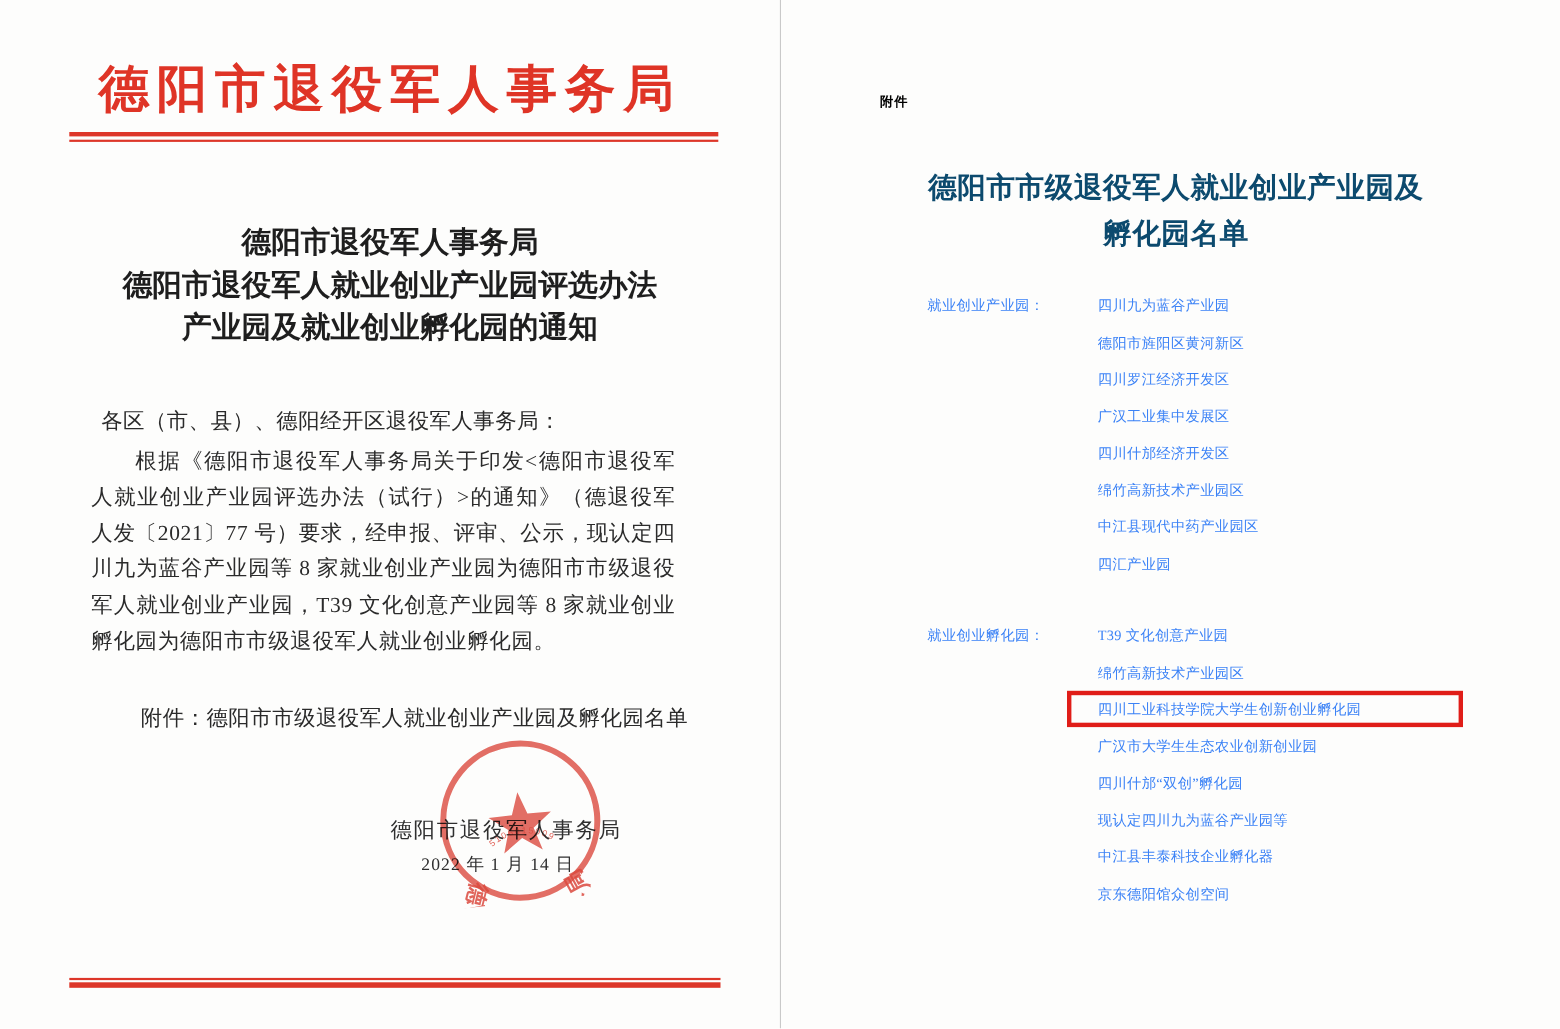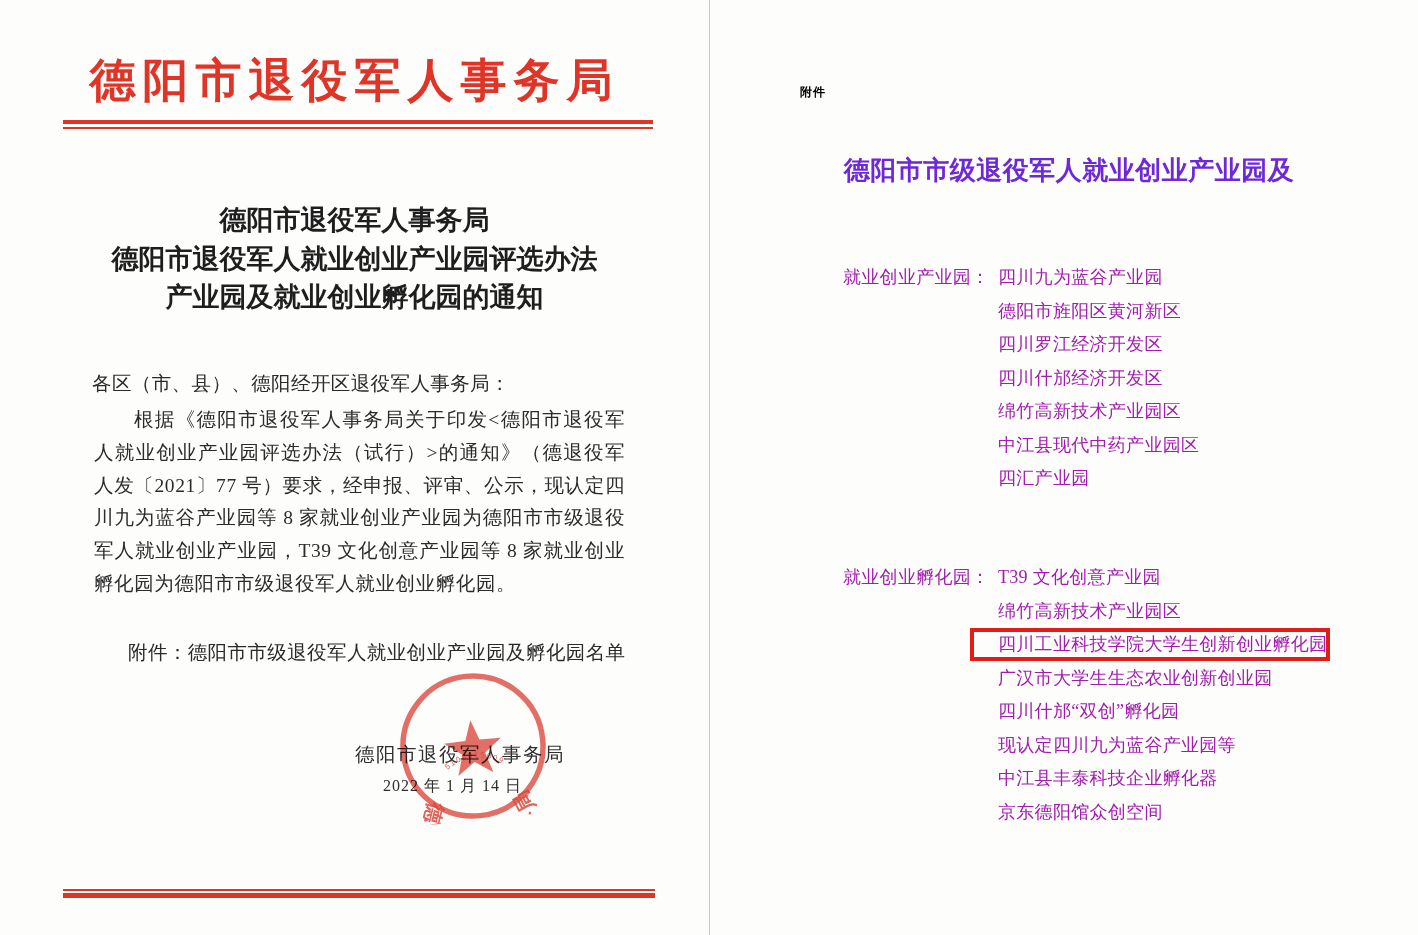--- a/index.html
+++ b/index.html
@@ -24,21 +24,21 @@
   .rule-top .bar-a{height:4px;background:#dd3629;}
   .rule-top .gap{height:3px;}
   .rule-top .bar-b{height:2px;background:#dd3629;}
 
   .doc-title{left:0;top:201px;width:709px;text-align:center;
     font-size:27px;font-weight:bold;color:#1e1e1e;line-height:38.5px;}
 
   .salutation{left:92px;top:371px;font-size:19.5px;line-height:25px;letter-spacing:0.4px;}
 
   .body-par{
-    left:94px;top:404px;width:531px;
+    left:83px;top:404px;width:531px;
     font-size:19.5px;line-height:32.8px;letter-spacing:0.6px;
     text-align:justify;text-indent:40px;color:#2b2b2b;
   }
 
   .attachment-note{left:128px;top:639px;font-size:19.5px;letter-spacing:0.4px;}
 
   .signer{left:300px;top:741px;width:320px;text-align:center;
     font-size:19.5px;letter-spacing:1.5px;color:#2f2f2f;}
   .sign-date{left:300px;top:776px;width:305px;text-align:center;
     font-size:16px;letter-spacing:1px;color:#2f2f2f;font-family:Liberation Serif, serif;}
@@ -52,23 +52,23 @@
   .rule-bottom .gap{height:2px;}
   .rule-bottom .bar-b{height:5px;background:#dd3629;}
 
   
   .attach-label{
     left:800px;top:84px;
     font-family:"Liberation Sans","DejaVu Sans",sans-serif;
     font-weight:bold;font-size:12px;color:#000000;letter-spacing:1px;
   }
   .right-title{left:719px;top:150px;width:700px;text-align:center;
-    font-size:26px;font-weight:bold;color:#6d28d9;line-height:42px;letter-spacing:0.5px;}
+    font-size:26px;font-weight:bold;color:#0c4a6e;line-height:42px;letter-spacing:0.5px;}
 
-  .list-section{display:flex;align-items:flex-start;font-size:18px;color:#a21caf;}
+  .list-section{display:flex;align-items:flex-start;font-size:13px;color:#3b82f6;}
   .sec-parks{left:843px;top:261px;}
   .sec-incubators{left:843px;top:561px;}
   .sec-label{width:155px;line-height:33.5px;white-space:nowrap;letter-spacing:0.3px;}
   .list-col{display:block;}
   .list-col .item{height:33.5px;line-height:33.5px;white-space:nowrap;letter-spacing:0.3px;}
   .list-col .item.hl{position:relative;}
   .list-col .item.hl::before{
     content:"";position:absolute;left:-28px;top:0;
     width:352px;height:25px;border:4px solid #e01d18;
   }
@@ -122,28 +122,30 @@
 <div class="abs rule-bottom">
   <div class="bar-a"></div>
   <div class="gap"></div>
   <div class="bar-b"></div>
 </div>
 
 <div class="abs attach-label">附件</div>
 
 <div class="abs right-title">
   <div>德阳市市级退役军人就业创业产业园及</div>
+  <div>孵化园名单</div>
 </div>
 
 <div class="abs list-section sec-parks">
   <div class="sec-label">就业创业产业园：</div>
   <div class="list-col">
       <div class="item">四川九为蓝谷产业园</div>
       <div class="item">德阳市旌阳区黄河新区</div>
       <div class="item">四川罗江经济开发区</div>
+      <div class="item">广汉工业集中发展区</div>
       <div class="item">四川什邡经济开发区</div>
       <div class="item">绵竹高新技术产业园区</div>
       <div class="item">中江县现代中药产业园区</div>
       <div class="item">四汇产业园</div>
     </div>
 </div>
 
 <div class="abs list-section sec-incubators">
   <div class="sec-label">就业创业孵化园：</div>
   <div class="list-col">

